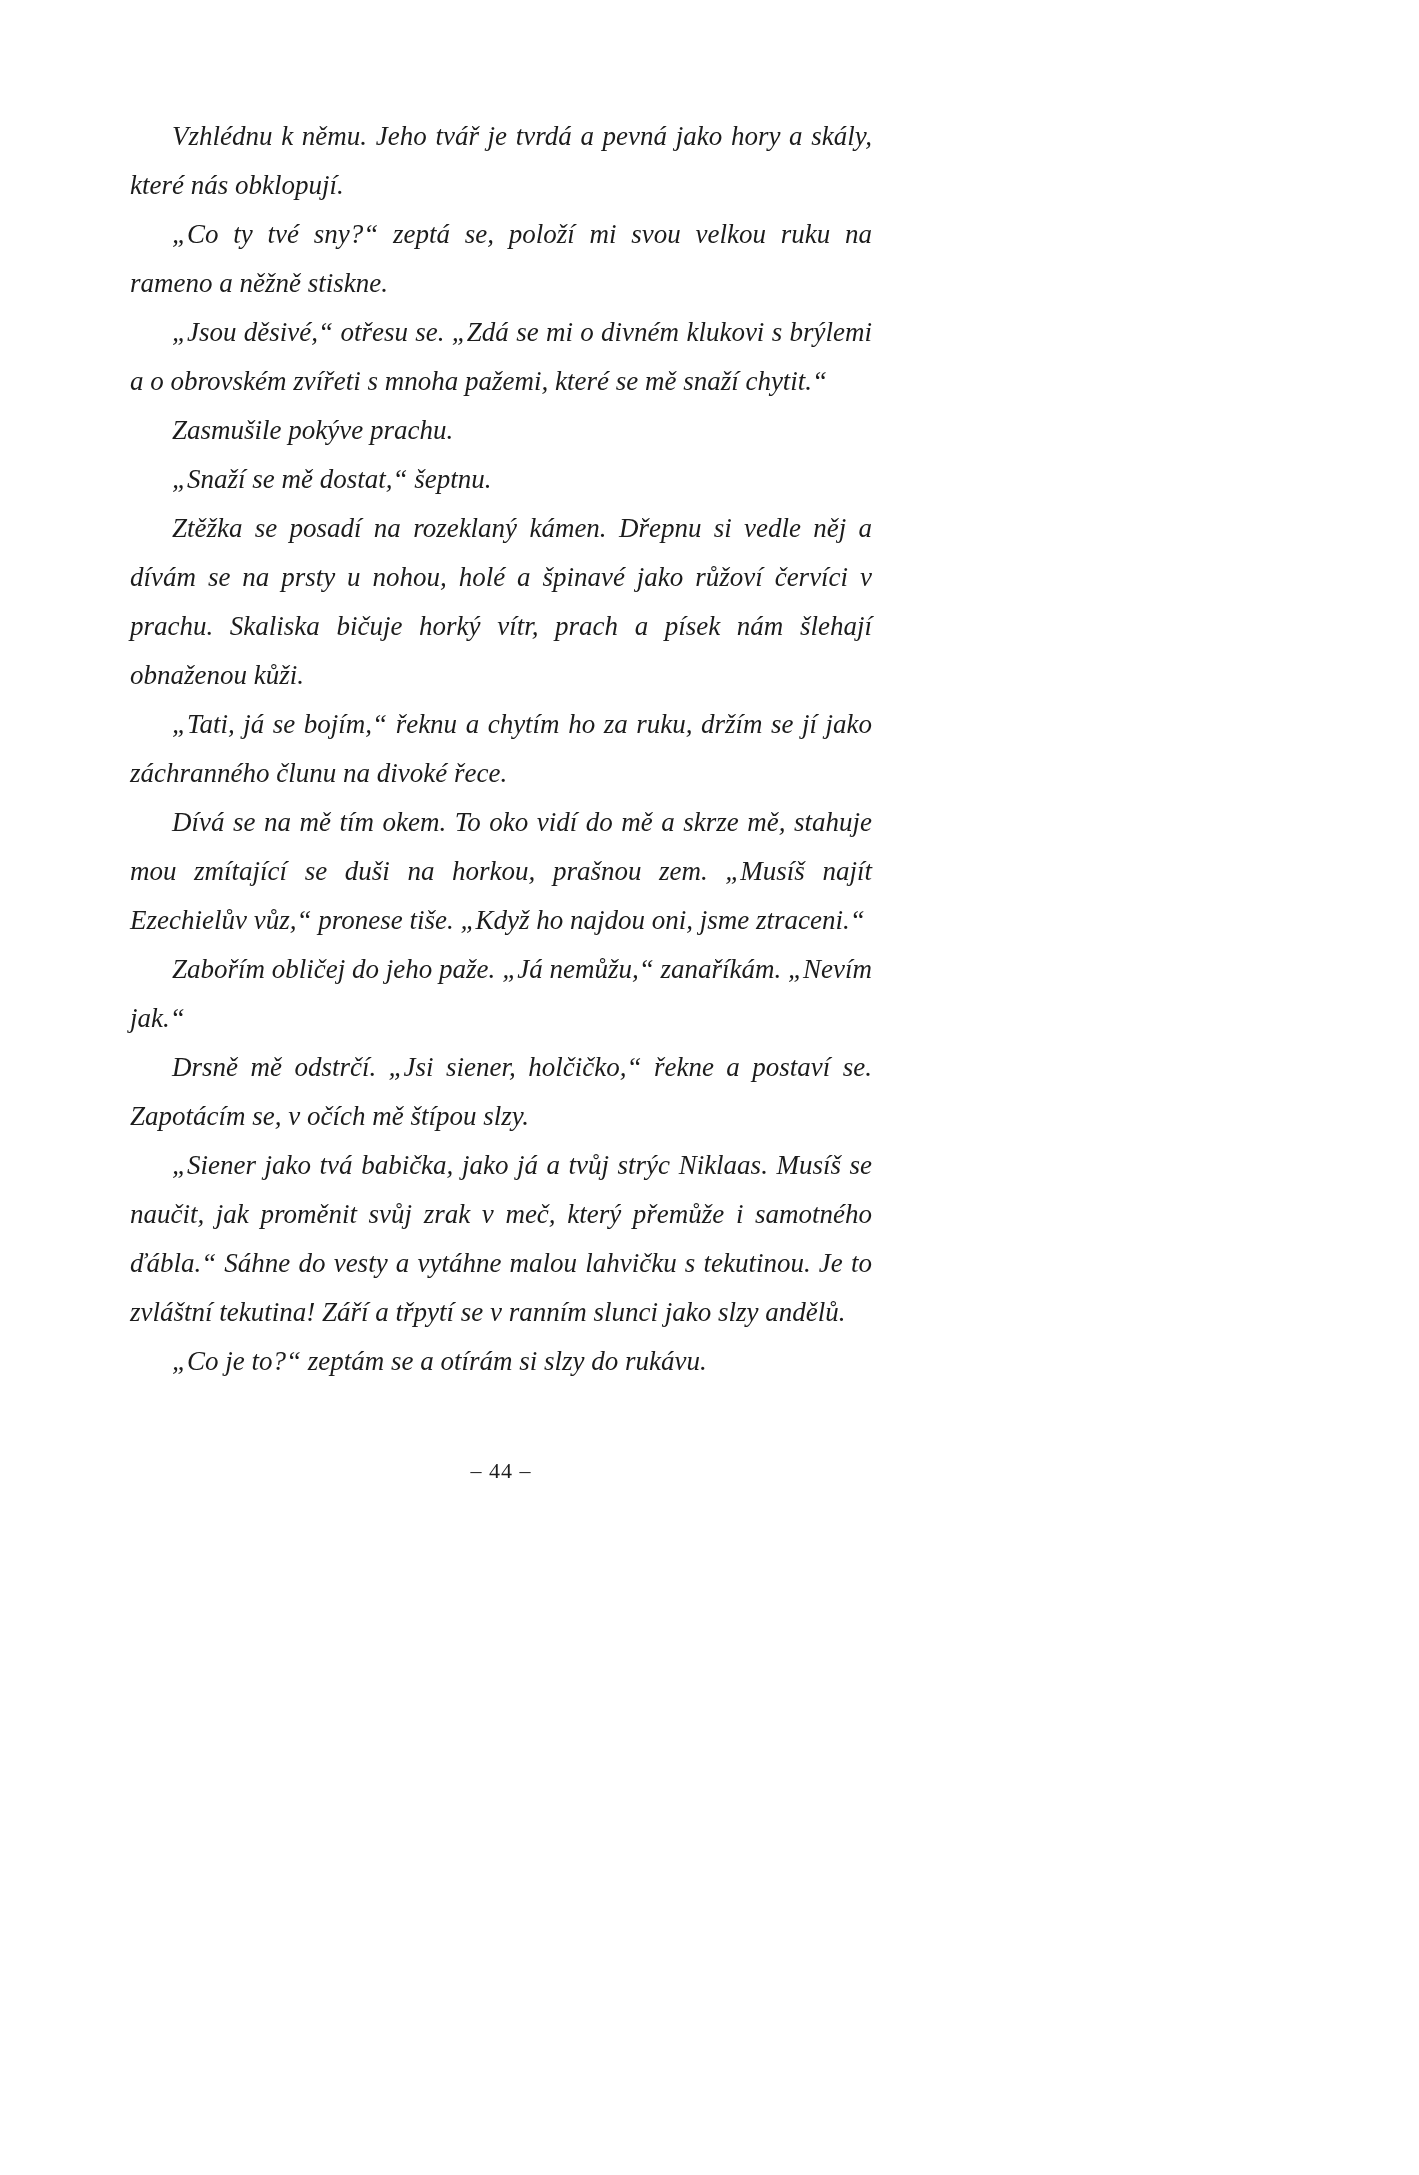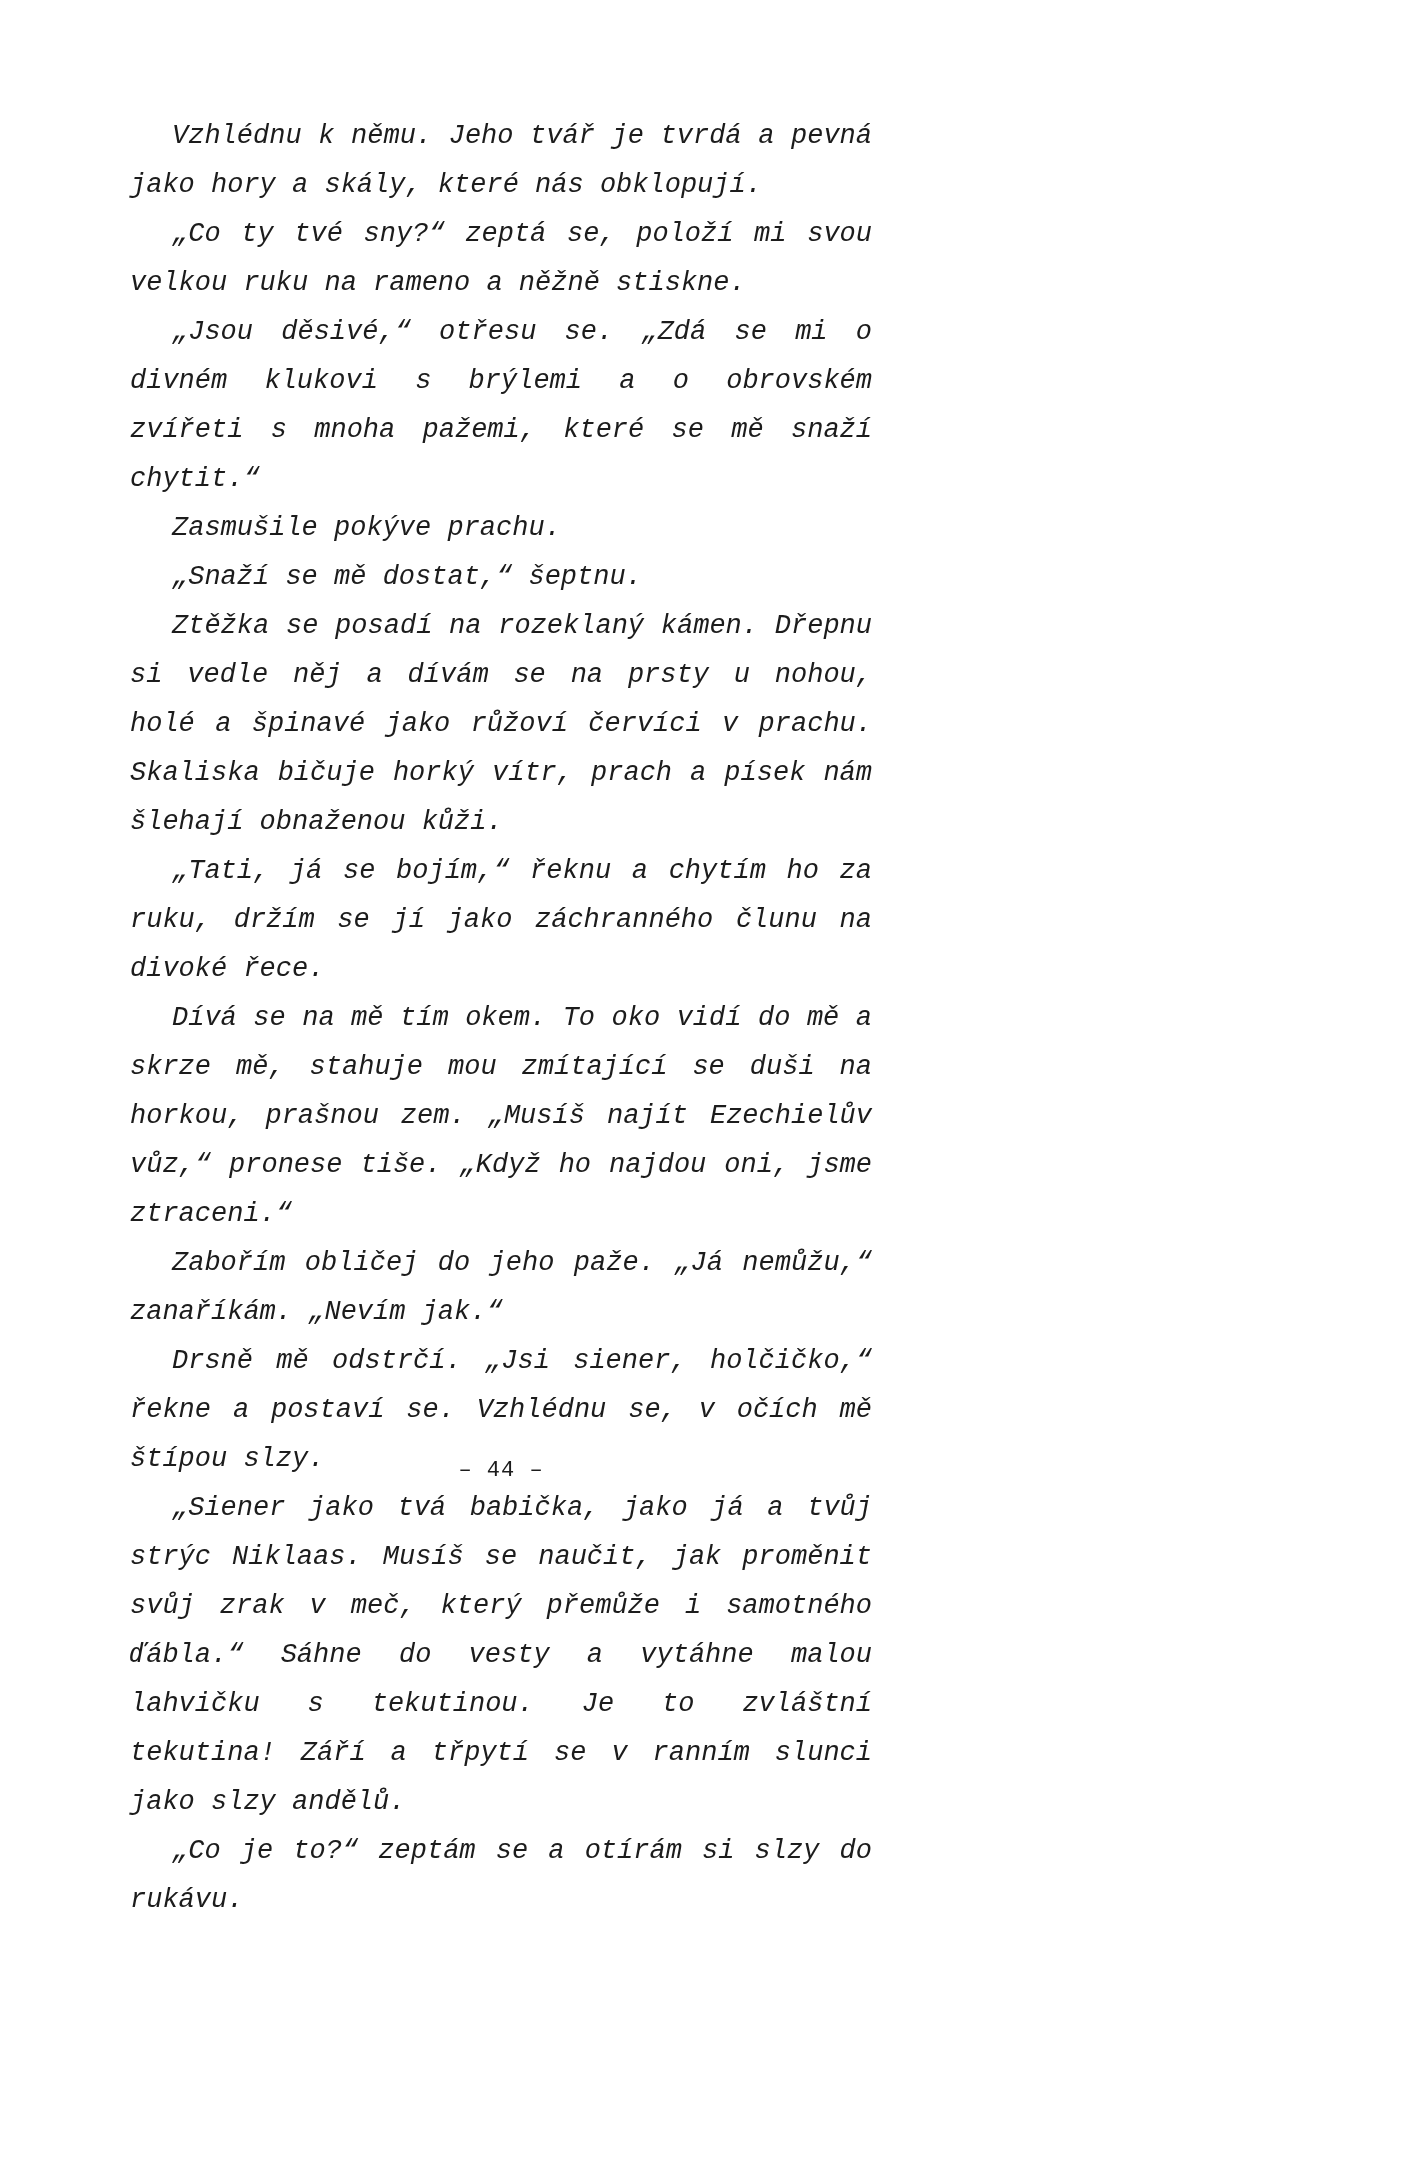--- a/index.html
+++ b/index.html
@@ -6,21 +6,21 @@
     margin: 0;
     padding: 0;
     background: #ffffff;
   }
   .page {
     position: relative;
     width: 1419px;
     height: 2175px;
     background: #ffffff;
     overflow: hidden;
-    font-family: Liberation Mono, monospace;
+    font-family: Liberation Serif, serif;
     color: #1c1c1c;
   }
   .text-block {
     position: absolute;
     left: 130px;
     top: 112px;
     width: 742px;
     font-style: italic;
     font-size: 27px;
     line-height: 49px;
@@ -50,18 +50,18 @@
   <div class="text-block">
       <p>Vzhlédnu k němu. Jeho tvář je tvrdá a pevná jako hory a skály, které nás obklopují.</p>
       <p>„Co ty tvé sny?“ zeptá se, položí mi svou velkou ruku na rameno a něžně stiskne.</p>
       <p>„Jsou děsivé,“ otřesu se. „Zdá se mi o divném klukovi s brýlemi a o obrovském zvířeti s mnoha pažemi, které se mě snaží chytit.“</p>
       <p>Zasmušile pokýve prachu.</p>
       <p>„Snaží se mě dostat,“ šeptnu.</p>
       <p>Ztěžka se posadí na rozeklaný kámen. Dřepnu si vedle něj a dívám se na prsty u nohou, holé a špinavé jako růžoví červíci v prachu. Skaliska bičuje horký vítr, prach a písek nám šlehají obnaženou kůži.</p>
       <p>„Tati, já se bojím,“ řeknu a chytím ho za ruku, držím se jí jako záchranného člunu na divoké řece.</p>
       <p>Dívá se na mě tím okem. To oko vidí do mě a skrze mě, stahuje mou zmítající se duši na horkou, prašnou zem. „Musíš najít Ezechielův vůz,“ pronese tiše. „Když ho najdou oni, jsme ztraceni.“</p>
       <p>Zabořím obličej do jeho paže. „Já nemůžu,“ zanaříkám. „Nevím jak.“</p>
-      <p>Drsně mě odstrčí. „Jsi siener, holčičko,“ řekne a postaví se. Vzhlédnu se, v očích mě štípou slzy.</p>
+      <p>Drsně mě odstrčí. „Jsi siener, holčičko,“ řekne a postaví se. Zapotácím se, v očích mě štípou slzy.</p>
       <p>„Siener jako tvá babička, jako já a tvůj strýc Niklaas. Musíš se naučit, jak proměnit svůj zrak v meč, který přemůže i samotného ďábla.“ Sáhne do vesty a vytáhne malou lahvičku s tekutinou. Je to zvláštní tekutina! Září a třpytí se v ranním slunci jako slzy andělů.</p>
       <p>„Co je to?“ zeptám se a otírám si slzy do rukávu.</p>
     </div>
   <div class="page-footer">– 44 –</div>
 </div>
 
 </body></html>

